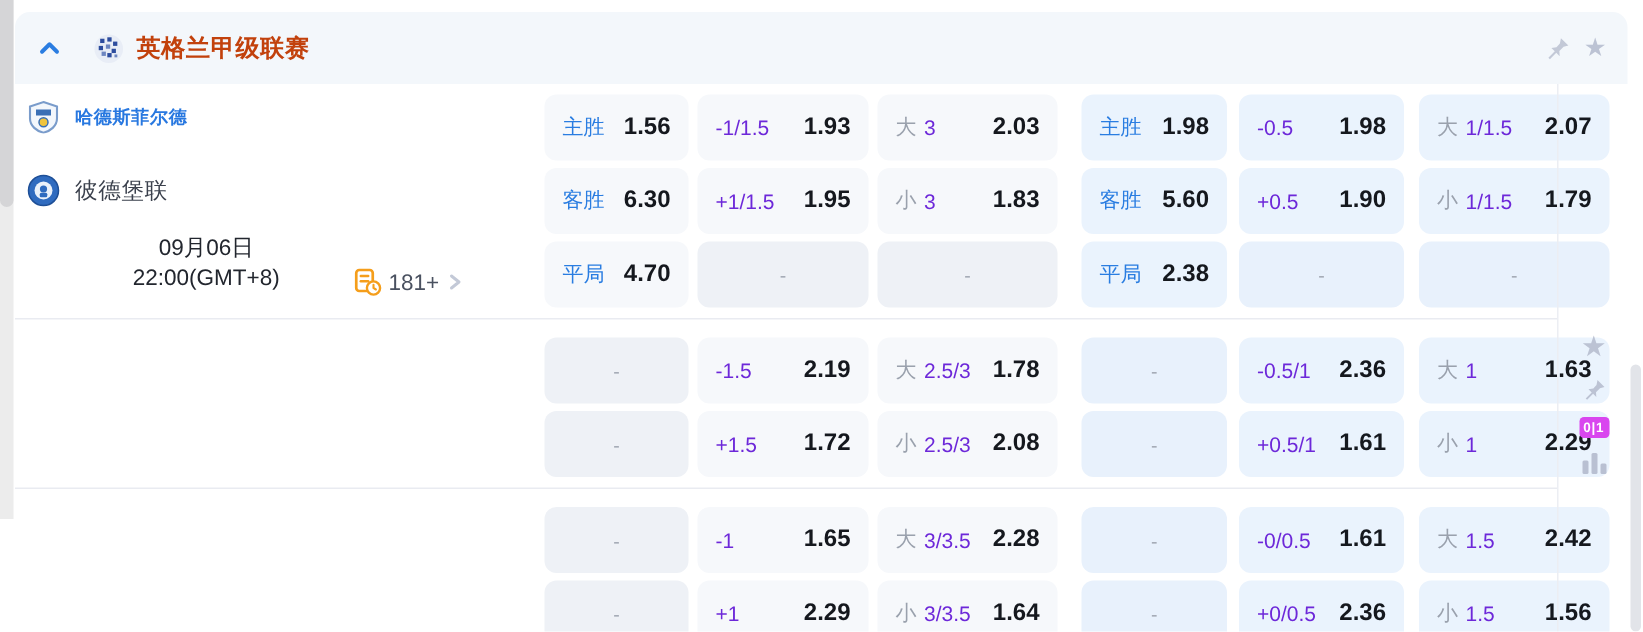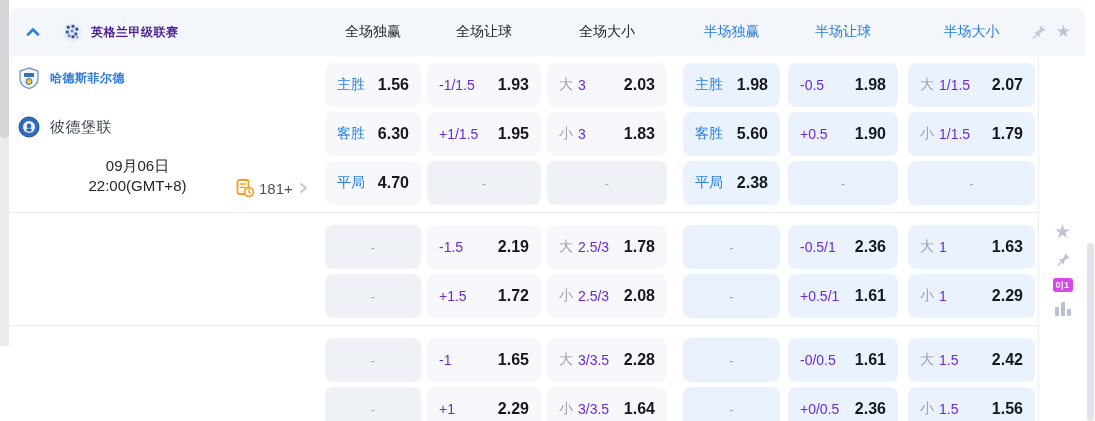--- a/index.html
+++ b/index.html
@@ -16,38 +16,38 @@
   .right-thumb { position:absolute; left:1px; top:243px; width:7px; height:178px; background:#e2e4e9; border-radius:4px; }
 
   .panel { position:absolute; left:10px; top:8px; width:1075px; height:413px; background:#fff; }
 
   
   .hdr { position:relative; display:flex; align-items:center; height:48px;
     background:#f3f7fb; border-radius:10px 10px 0 0; }
   .hdr-left { display:flex; align-items:center; width:315px; padding-left:14px; }
   .chev-up { width:18px; height:18px; margin-right:20px; }
   .league-badge { width:21px; height:21px; margin-right:8px; }
-  .league-name { font-size:12px; font-weight:bold; color:#4c1d95; letter-spacing:.5px; }
+  .league-name { font-size:16px; font-weight:bold; color:#c2410c; letter-spacing:.5px; }
   .hdr-cols { display:flex; align-items:center; }
   .hcol { font-size:14px; text-align:center; }
   .hcol.dark { color:#23282f; }
   .hcol.blue { color:#2a7de1; }
   .hdr-icons { position:absolute; right:14px; top:0; height:48px; display:flex; align-items:center; gap:9px; }
 
   
   .c1 { width:96px;  margin-right:6px; }
   .c2 { width:114px; margin-right:6px; }
   .c3 { width:120px; margin-right:16px; }
   .c4 { width:97px;  margin-right:8px; }
   .c5 { width:110px; margin-right:10px; }
   .c6 { width:127px; margin-right:0; }
 
   
   .body { position:relative; padding-top:7px; }
-  .o-row { display:flex; align-items:center; margin-bottom:5px; }
+  .o-row { display:flex; align-items:center; margin-bottom:5px;padding-left:38px; }
   .slot { width:315px; flex:0 0 315px; height:44px; }
   .cell { height:44px; border-radius:8px; display:flex; align-items:center;
     justify-content:space-between; padding:0 12px; flex:0 0 auto; }
   .cell.full { background:#f6f8fb; }
   .cell.full.empty { background:#eef1f6; }
   .cell.half { background:#eaf3fd; }
   .cell.half.empty { background:#e8f1fc; }
   .lab { display:flex; align-items:center; gap:5px; font-size:14px; }
   .lbl { color:#2a7de1; }
   .line { color:#6d28d9;text-align:center; }
@@ -105,28 +105,20 @@
               <rect x="4" y="9" width="3" height="3"></rect>
             <rect x="9" y="8" width="3" height="3" fill="#6d86c0"></rect>
               <rect x="13" y="11" width="3" height="3"></rect>
             <rect x="6" y="13" width="3" height="3" fill="#6d86c0"></rect>
               <rect x="10" y="14" width="3" height="3"></rect>
             <rect x="15" y="15" width="2" height="2" fill="#6d86c0"></rect>
           </g>
         </svg>
         <span class="league-name">英格兰甲级联赛</span>
       </div>
-      <div class="hdr-cols">
-        <div class="hcol dark c1">全场独赢</div>
-        <div class="hcol dark c2">全场让球</div>
-        <div class="hcol dark c3">全场大小</div>
-        <div class="hcol blue c4">半场独赢</div>
-        <div class="hcol blue c5">半场让球</div>
-        <div class="hcol blue c6">半场大小</div>
-      </div>
       <div class="hdr-icons">
         <svg width="17" height="17" viewBox="0 0 24 24">
           <path d="M15 2 L22 9 L17.5 10.2 L13.5 14.2 L13.8 19 L10.6 15.8 L4.6 21.8 L3.2 20.4 L9.2 14.4 L6 11.2 L10.8 10.5 L14 7 Z" fill="#c3c9d7"></path>
         </svg>
         <span class="tool-star" style="font-size:17px">★</span>
       </div>
     </div>
 
     <div class="body">
       <div>

